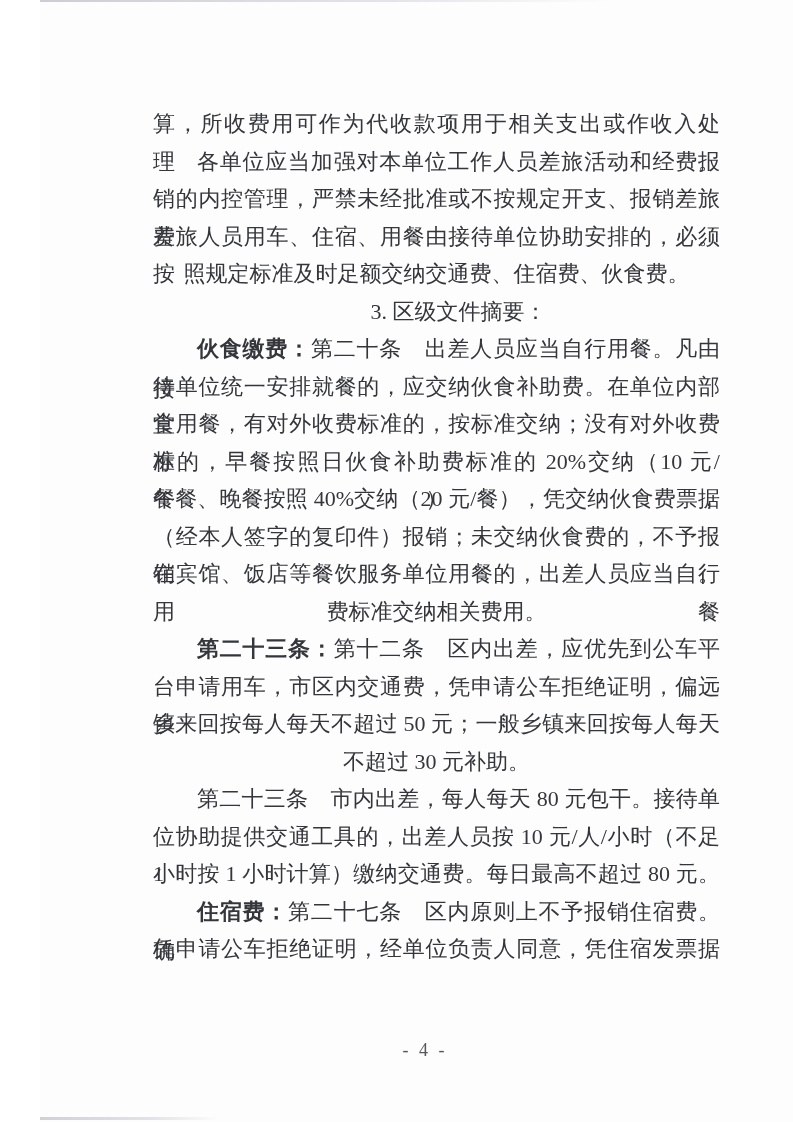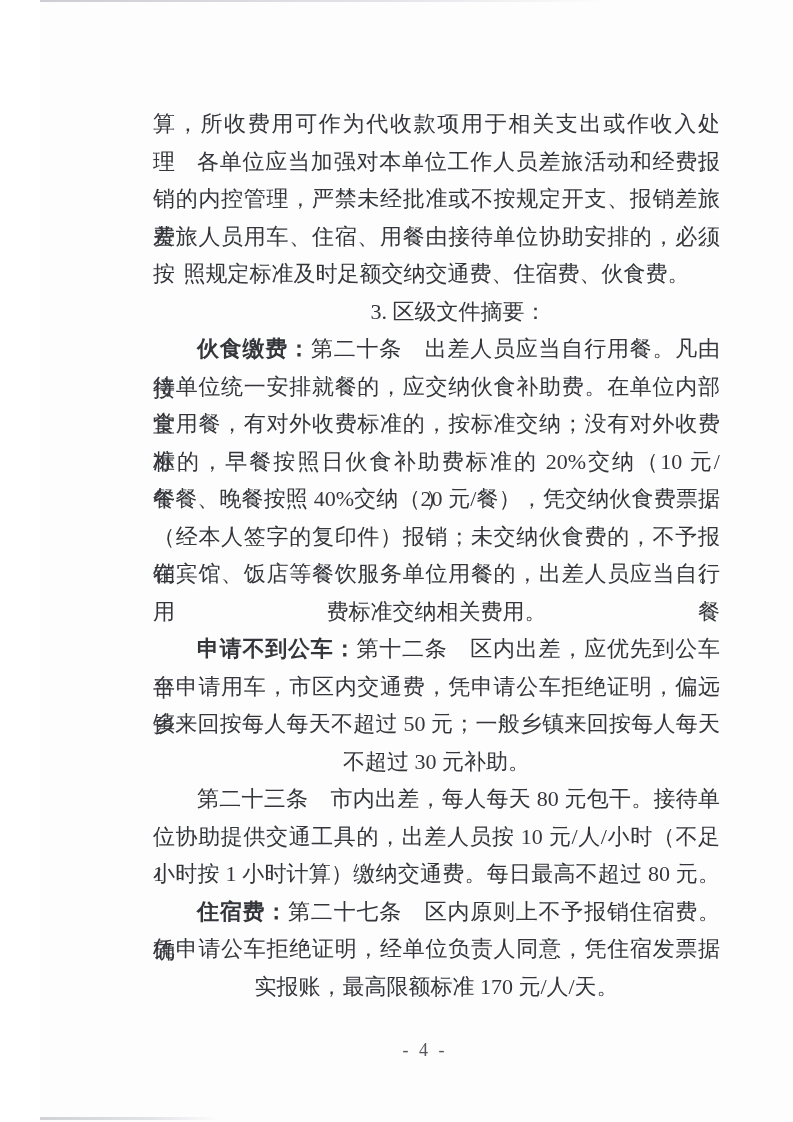--- a/index.html
+++ b/index.html
@@ -97,26 +97,25 @@
       <div class="line">照规定标准及时足额交纳交通费、住宿费、伙食费。</div>
       <div class="line indent">3. 区级文件摘要：</div>
       <div class="line indent justify"><span class="hd">伙食缴费：</span>第二十条　出差人员应当自行用餐。凡由接</div>
       <div class="line justify">待单位统一安排就餐的，应交纳伙食补助费。在单位内部食</div>
       <div class="line justify">堂用餐，有对外收费标准的，按标准交纳；没有对外收费标</div>
       <div class="line justify">准的，早餐按照日伙食补助费标准的 20%交纳（10 元/餐），</div>
       <div class="line justify">午餐、晚餐按照 40%交纳（20 元/餐），凭交纳伙食费票据</div>
       <div class="line justify">（经本人签字的复印件）报销；未交纳伙食费的，不予报销。</div>
       <div class="line justify">在宾馆、饭店等餐饮服务单位用餐的，出差人员应当自行用餐</div>
       <div class="line">费标准交纳相关费用。</div>
-      <div class="line indent justify"><span class="hd">申请不到公车：</span>第十二条　区内出差，应优先到公车平</div>
+      <div class="line indent justify"><span class="hd">第二十三条：</span>第十二条　区内出差，应优先到公车平</div>
       <div class="line justify">台申请用车，市区内交通费，凭申请公车拒绝证明，偏远乡</div>
       <div class="line justify">镇来回按每人每天不超过 50 元；一般乡镇来回按每人每天</div>
       <div class="line">不超过 30 元补助。</div>
       <div class="line indent justify">第二十三条　市内出差，每人每天 80 元包干。接待单</div>
       <div class="line justify">位协助提供交通工具的，出差人员按 10 元/人/小时（不足 1</div>
       <div class="line justify">小时按 1 小时计算）缴纳交通费。每日最高不超过 80 元。</div>
       <div class="line indent justify"><span class="hd">住宿费：</span>第二十七条　区内原则上不予报销住宿费。确</div>
       <div class="line justify">凭申请公车拒绝证明，经单位负责人同意，凭住宿发票据</div>
-      <div class="line">实报账，最高限额标准 170 元/人/天。</div>
     </div>
 
   <div class="footer">- 4 -</div>
 </div>
 
 </body></html>

